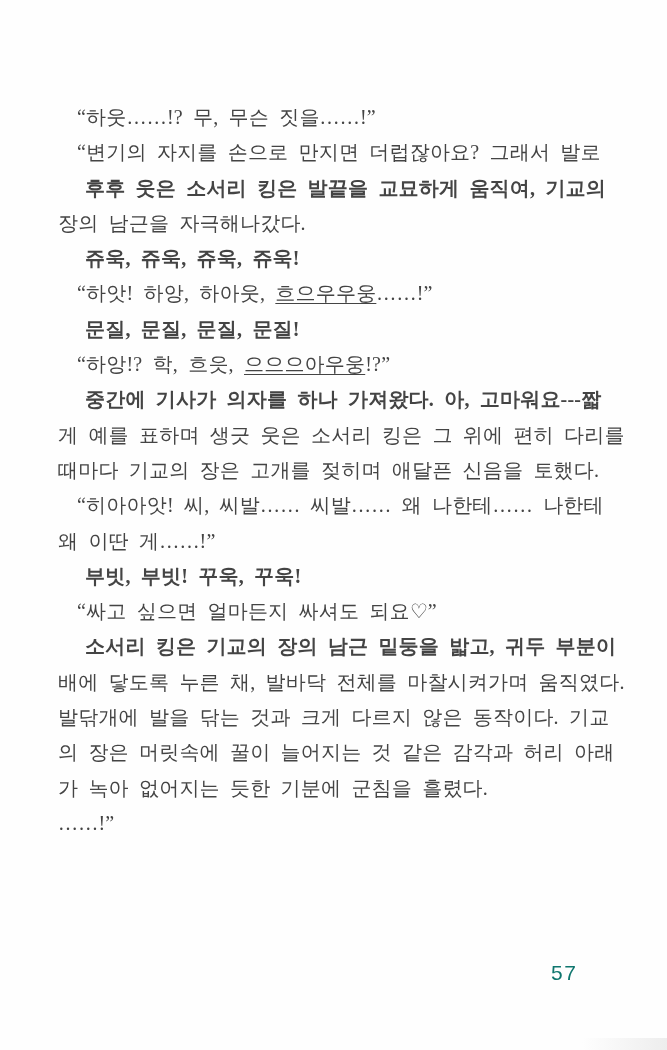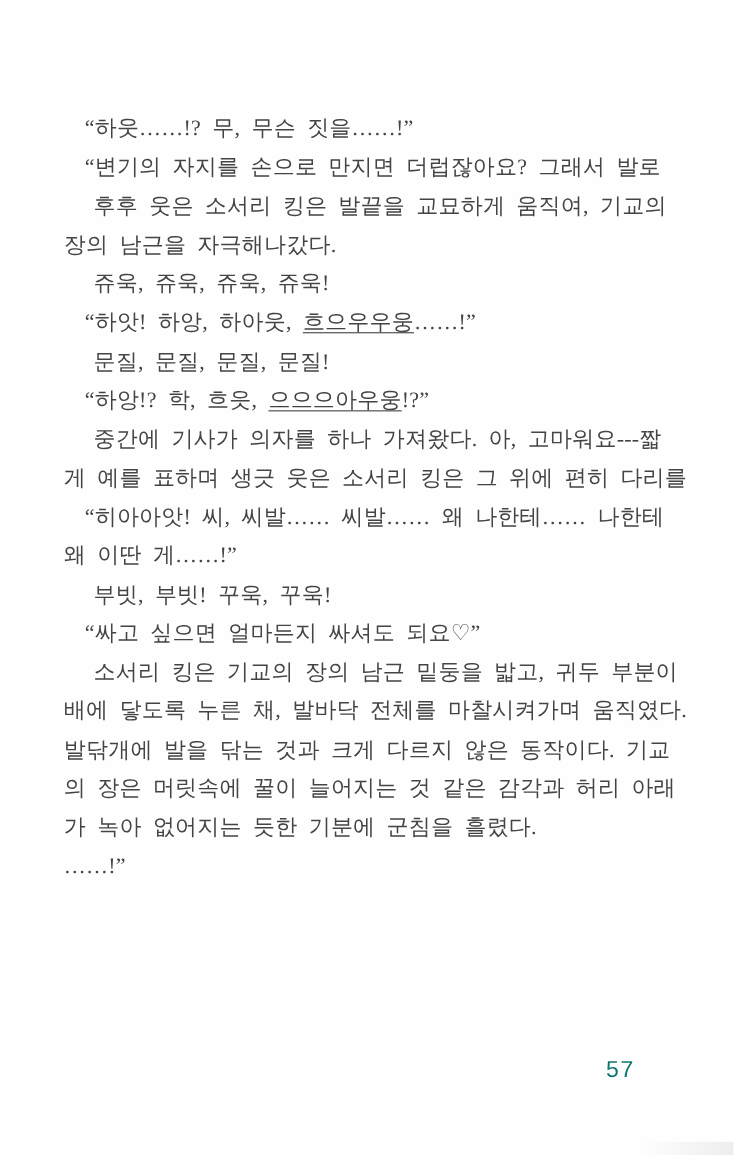--- a/index.html
+++ b/index.html
@@ -29,21 +29,21 @@
     height: 35.3px;
     line-height: 35.3px;
     font-size: 20px;
     color: var(--ink);
     word-spacing: 5px;
     letter-spacing: 0.2px;
     white-space: nowrap;
     text-rendering: optimizeLegibility;
   }
   .line.dialogue { padding-left: 19px; }
-  .line.indent   { padding-left: 27px; }
+  .line.indent   { padding-left: 27px; font-weight: bold; }
   .line.flush    { padding-left: 0; }
   .u {
     text-decoration: underline;
     text-underline-offset: 3px;
     text-decoration-thickness: 1px;
   }
   .page-number {
     position: absolute;
     left: 551px;
     top: 961px;
@@ -70,20 +70,21 @@
       <div class="line dialogue"><span>“하웃……!? 무, 무슨 짓을……!”</span></div>
       <div class="line dialogue"><span>“변기의 자지를 손으로 만지면 더럽잖아요? 그래서 발로</span></div>
       <div class="line indent"><span>후후 웃은 소서리 킹은 발끝을 교묘하게 움직여, 기교의</span></div>
       <div class="line flush"><span>장의 남근을 자극해나갔다.</span></div>
       <div class="line indent"><span>쥬욱, 쥬욱, 쥬욱, 쥬욱!</span></div>
       <div class="line dialogue"><span>“하앗! 하앙, 하아웃, </span><span class="u">흐으우우웅</span><span>……!”</span></div>
       <div class="line indent"><span>문질, 문질, 문질, 문질!</span></div>
       <div class="line dialogue"><span>“하앙!? 학, 흐읏, </span><span class="u">으으으아우웅</span><span>!?”</span></div>
       <div class="line indent"><span>중간에 기사가 의자를 하나 가져왔다. 아, 고마워요---짧</span></div>
       <div class="line flush"><span>게 예를 표하며 생긋 웃은 소서리 킹은 그 위에 편히 다리를</span></div>
+      <div class="line flush"><span>때마다 기교의 장은 고개를 젖히며 애달픈 신음을 토했다.</span></div>
       <div class="line dialogue"><span>“히아아앗! 씨, 씨발…… 씨발…… 왜 나한테…… 나한테</span></div>
       <div class="line flush"><span>왜 이딴 게……!”</span></div>
       <div class="line indent"><span>부빗, 부빗! 꾸욱, 꾸욱!</span></div>
       <div class="line dialogue"><span>“싸고 싶으면 얼마든지 싸셔도 되요♡”</span></div>
       <div class="line indent"><span>소서리 킹은 기교의 장의 남근 밑둥을 밟고, 귀두 부분이</span></div>
       <div class="line flush"><span>배에 닿도록 누른 채, 발바닥 전체를 마찰시켜가며 움직였다.</span></div>
       <div class="line flush"><span>발닦개에 발을 닦는 것과 크게 다르지 않은 동작이다. 기교</span></div>
       <div class="line flush"><span>의 장은 머릿속에 꿀이 늘어지는 것 같은 감각과 허리 아래</span></div>
       <div class="line flush"><span>가 녹아 없어지는 듯한 기분에 군침을 흘렸다.</span></div>
       <div class="line flush"><span>……!”</span></div>

